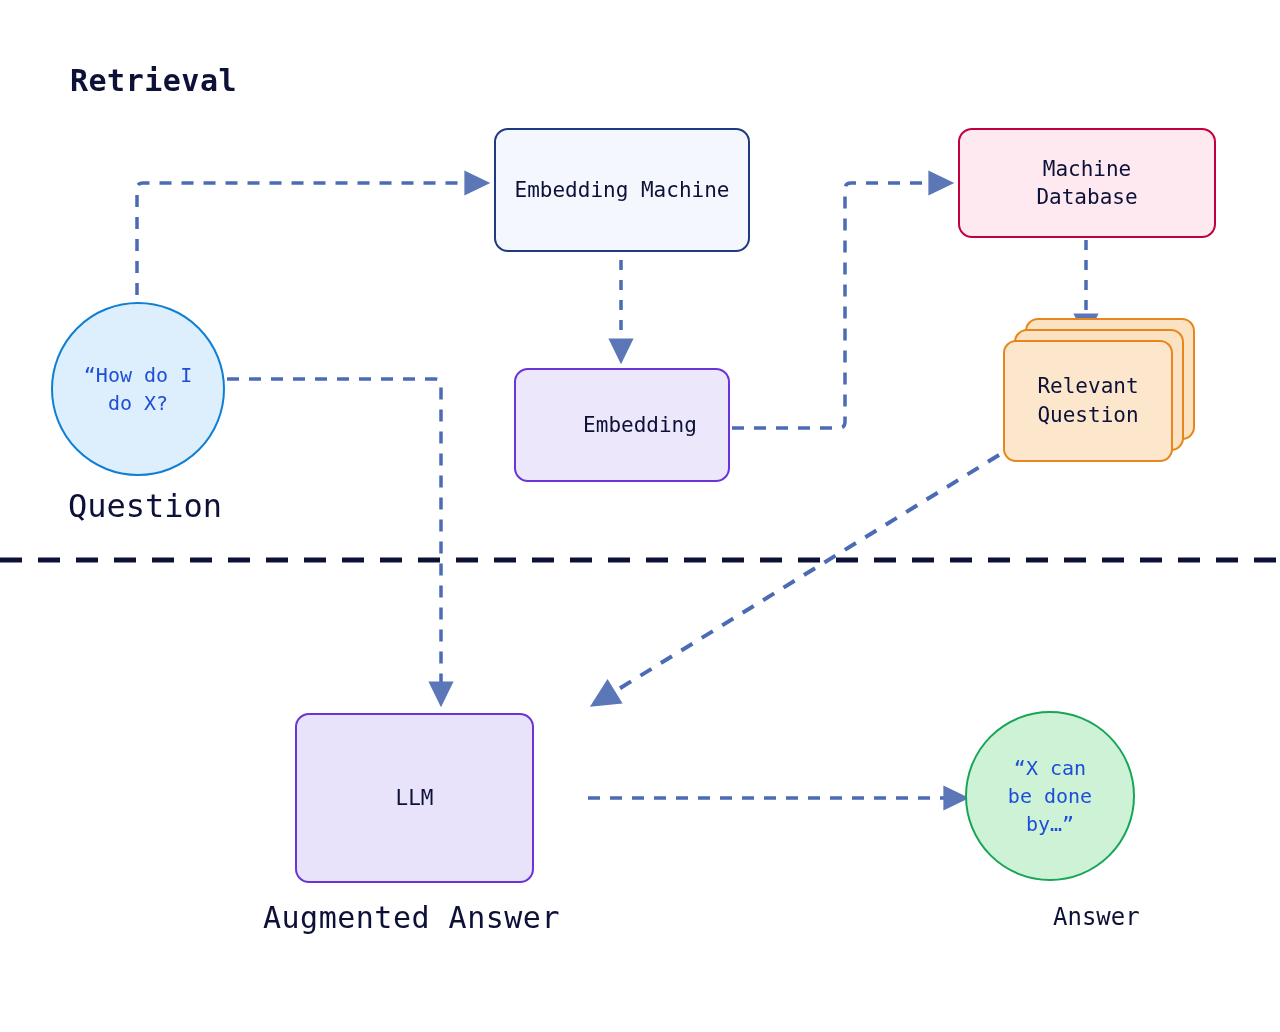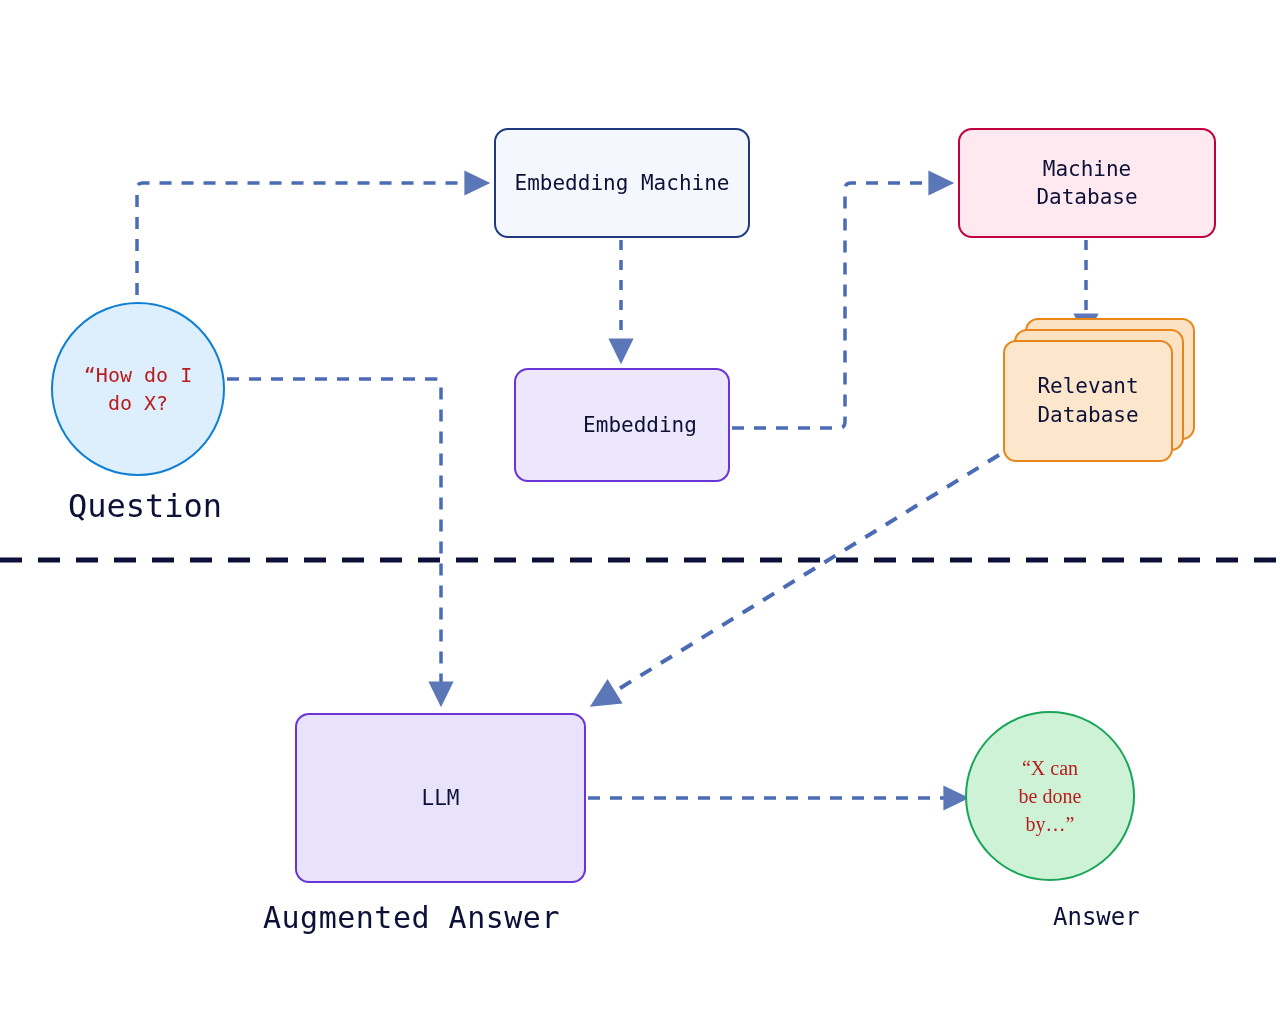--- a/index.html
+++ b/index.html
@@ -49,21 +49,21 @@
     white-space: pre-line;
   }
 
   .rbox {
     border-radius: 14px;
     border-width: 2.5px;
     border-style: solid;
   }
 
   .node-embedding-machine {
-    left: 494px; top: 128px; width: 256px; height: 110px;
+    left: 494px; top: 128px; width: 256px; height: 124px;
     background: #f4f8fe;
     border-color: #1f3a80;
     font-size: 21px;
   }
 
   .node-vector-database {
     left: 958px; top: 128px; width: 258px; height: 110px;
     background: #fde9ef;
     border-color: #c2003c;
     font-size: 21px;
@@ -71,21 +71,21 @@
 
   .node-embedding {
     left: 514px; top: 368px; width: 216px; height: 114px;
     background: #ece7fb;
     border-color: #6a34d6;
     font-size: 21px;
     padding-left: 36px;
   }
 
   .node-llm {
-    left: 295px; top: 713px; width: 291px; height: 170px;
+    left: 295px; top: 713px; width: 239px; height: 170px;
     background: #e9e2fb;
     border-color: #6a34d6;
     font-size: 21px;
   }
 
   .stack {
     position: absolute;
     left: 1003px;
     top: 318px;
     width: 193px;
@@ -118,36 +118,35 @@
 
   .circle {
     position: absolute;
     box-sizing: border-box;
     border-radius: 50%;
     display: flex;
     align-items: center;
     justify-content: center;
     text-align: center;
     font-family: "DejaVu Sans Mono", monospace;
-    color: #b91c1c;
+    color: #1d4ed8;
     line-height: 1.4;
     white-space: pre-line;
   }
   .node-question {
     left: 51px; top: 302px; width: 174px; height: 174px;
     background: #ddeefc;
     border: 2.5px solid #0e7fd4;
     font-size: 20px;
   }
   .node-answer {
     left: 965px; top: 711px; width: 170px; height: 170px;
     background: #cdf2d6;
     border: 2.5px solid #18a558;
     font-size: 20px;
-    font-family: Liberation Serif, serif;
   }
 
   .cap-label {
     position: absolute;
     font-family: "DejaVu Sans Mono", monospace;
     color: #0d1138;
     white-space: nowrap;
     text-align: center;
   }
   .cap-question { left: 68px; top: 487px; font-size: 32px; }
@@ -176,37 +175,38 @@
 
     <path d="M1086,240 L1086,333" fill="none" stroke="#4b6bb5" stroke-width="3.5" stroke-dasharray="10 10" marker-end="url(#ah)"></path>
 
     <path d="M999,455 L596,703" fill="none" stroke="#4b6bb5" stroke-width="4" stroke-dasharray="13 11" marker-end="url(#ah)"></path>
 
     <path d="M227,379 L435,379 Q441,379 441,385 L441,701" fill="none" stroke="#4b6bb5" stroke-width="3.5" stroke-dasharray="12 10" marker-end="url(#ah)"></path>
 
     <path d="M588,798 L963,798" fill="none" stroke="#4b6bb5" stroke-width="3.5" stroke-dasharray="12 10" marker-end="url(#ah)"></path>
   </svg>
 
+  <div class="section-label" style="left:70px; top:63px;">Retrieval</div>
 
 
   <div class="circle node-question">“How do I
 do X?</div>
 
   <div class="node rbox node-embedding-machine">Embedding Machine</div>
 
   <div class="node rbox node-embedding">Embedding</div>
 
   <div class="node rbox node-vector-database">Machine
 Database</div>
 
   <div class="stack">
     <div class="stack-card c3"></div>
     <div class="stack-card c2"></div>
     <div class="stack-card c1">Relevant
-Database</div>
+Question</div>
   </div>
 
   <div class="node rbox node-llm">LLM</div>
 
   <div class="circle node-answer">“X can
 be done
 by…”</div>
 
   <div class="cap-label cap-question">Question</div>
 

